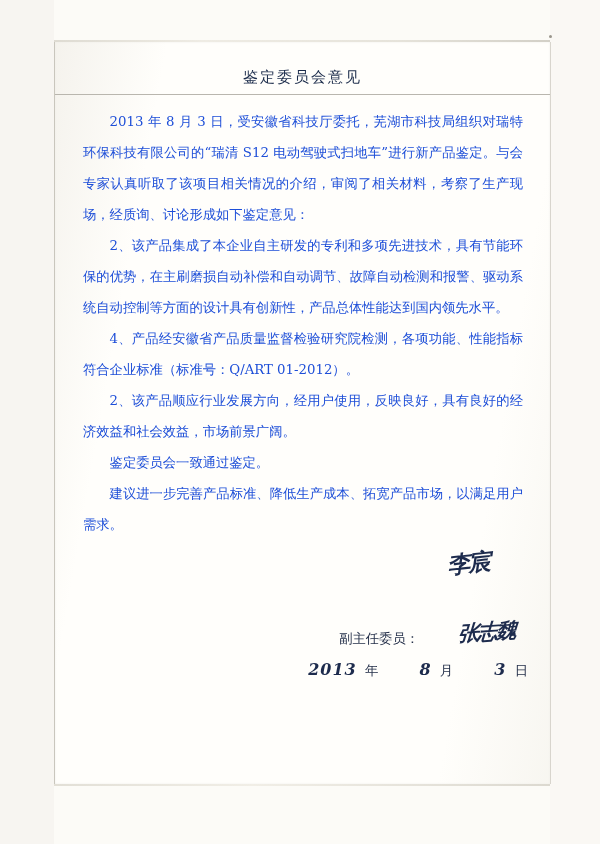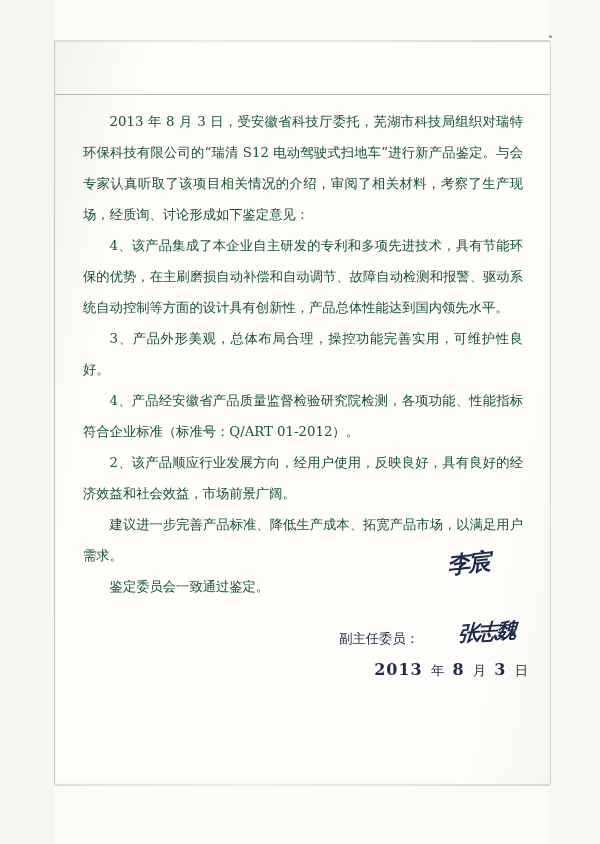--- a/index.html
+++ b/index.html
@@ -87,21 +87,21 @@
     width: 495px;
     height: 1px;
     background: #b9b6ae;
   }
 
   .body {
     position: absolute;
     left: 28px;
     top: 64px;
     width: 440px;
-    color: #14532d;
+    color: #1d4ed8;
     font-size: 13.3px;
     line-height: 31px;
     text-align: justify;
     text-justify: inter-ideograph;
   }
   .para {
     margin: 0 0 0 0;
     text-indent: 2em;
   }
 
@@ -142,24 +142,26 @@
   .date-row {
     position: absolute;
     right: 18px;
     top: 618px;
     font-size: 13.3px;
     color: #25304a;
     white-space: nowrap;
   }
   .date-hand {
     font-family: "DejaVu Serif", serif;
+    font-style: italic;
     font-weight: bold;
     font-size: 16px;
     color: #1d2b4d;
     letter-spacing: 1px;
+    margin-left: 33px;
   }
   .date-unit { padding: 0 4px; }
 
   .speck {
     position: absolute;
     background: #9a968c;
     border-radius: 50%;
   }
   .speck.a { width: 3px; height: 3px; left: 549px; top: 35px; }
   .speck.b { width: 3px; height: 3px; left: 163px; top: 772px; }
@@ -174,30 +176,30 @@
   <div class="right-margin-strip"></div>
   <div class="sheet-top-edge"></div>
   <div class="sheet-bottom-edge"></div>
 
   <div class="speck a"></div>
   <div class="speck b"></div>
   <div class="speck c"></div>
 
   <div class="sheet">
 
+    <div class="doc-title">鉴定委员会意见</div>
     <div class="title-rule"></div>
 
     <div class="body">
       <p class="para">2013 年 8 月 3 日，受安徽省科技厅委托，芜湖市科技局组织对瑞特环保科技有限公司的“瑞清 S12 电动驾驶式扫地车”进行新产品鉴定。与会专家认真听取了该项目相关情况的介绍，审阅了相关材料，考察了生产现场，经质询、讨论形成如下鉴定意见：</p>
-      <p class="para">4、该产品集成了本企业自主研发的专利和多项先进技术，具有节能环保的优势，在主刷磨损自动补偿和自动调节、故障自动检测和报警、驱动系统自动控制等方面的设计具有创新性，产品总体性能达到国内领先水平。</p>
-      <p class="para">3、产品外形美观，总体布局合理，操控功能完善实用，可维护性良好。</p>
+      <p class="para">2、该产品集成了本企业自主研发的专利和多项先进技术，具有节能环保的优势，在主刷磨损自动补偿和自动调节、故障自动检测和报警、驱动系统自动控制等方面的设计具有创新性，产品总体性能达到国内领先水平。</p>
       <p class="para">4、产品经安徽省产品质量监督检验研究院检测，各项功能、性能指标符合企业标准（标准号：Q/ART 01-2012）。</p>
       <p class="para">2、该产品顺应行业发展方向，经用户使用，反映良好，具有良好的经济效益和社会效益，市场前景广阔。</p>
+      <p class="para">鉴定委员会一致通过鉴定。</p>
       <p class="para">建议进一步完善产品标准、降低生产成本、拓宽产品市场，以满足用户需求。</p>
-      <p class="para">鉴定委员会一致通过鉴定。</p>
     </div>
 
     <div class="sign-block">
       <div class="sign-row">
         <span class="signature sig1">李宸</span>
       </div>
       <div class="sign-row" style="margin-top:28px;">
         <span class="sign-label second">副主任委员：</span>
         <span class="signature sig2">张志魏</span>
       </div>

